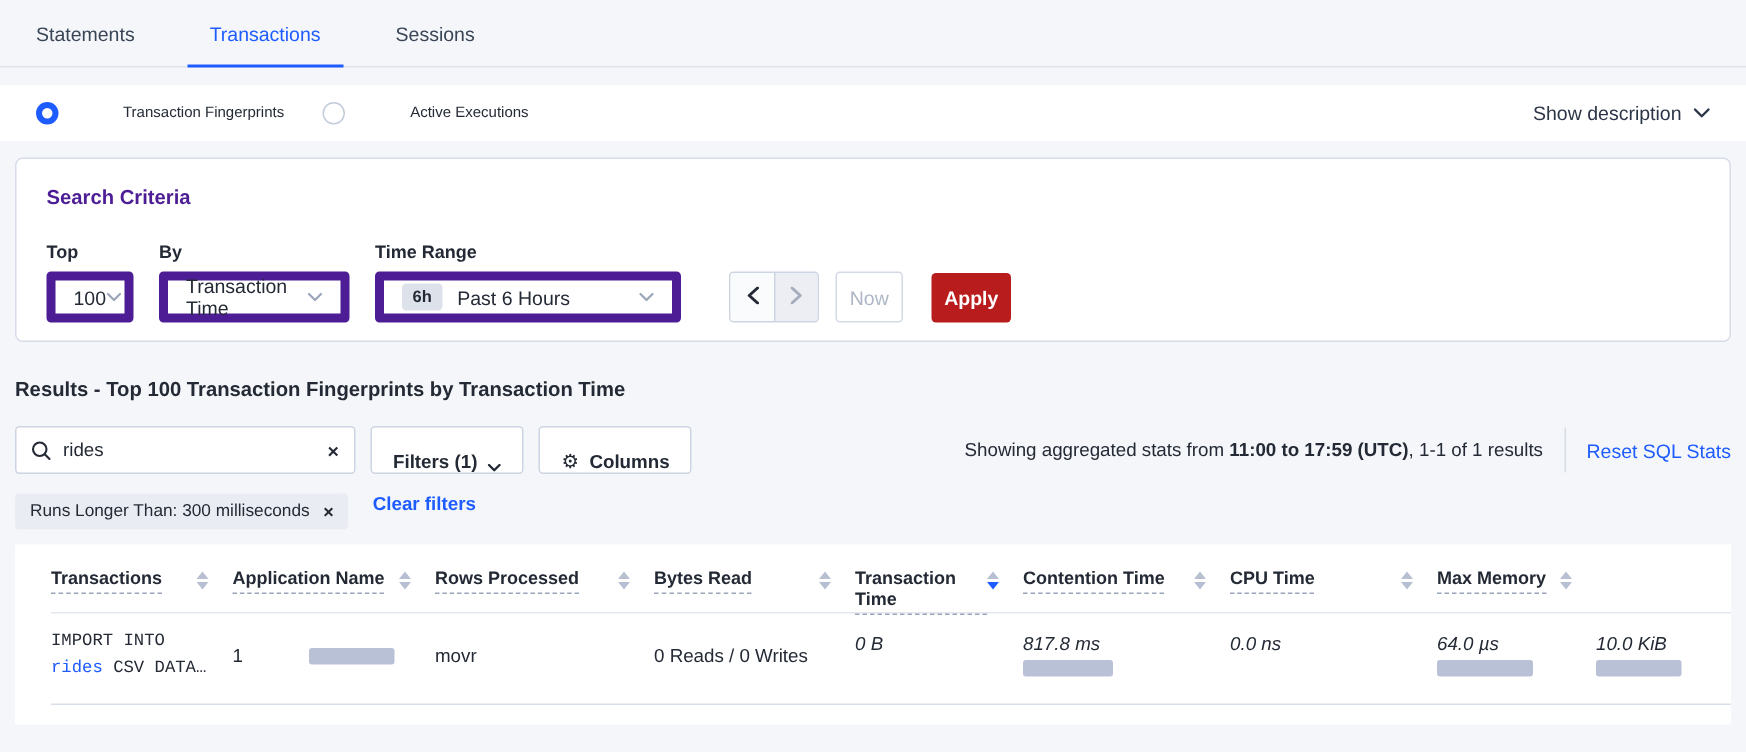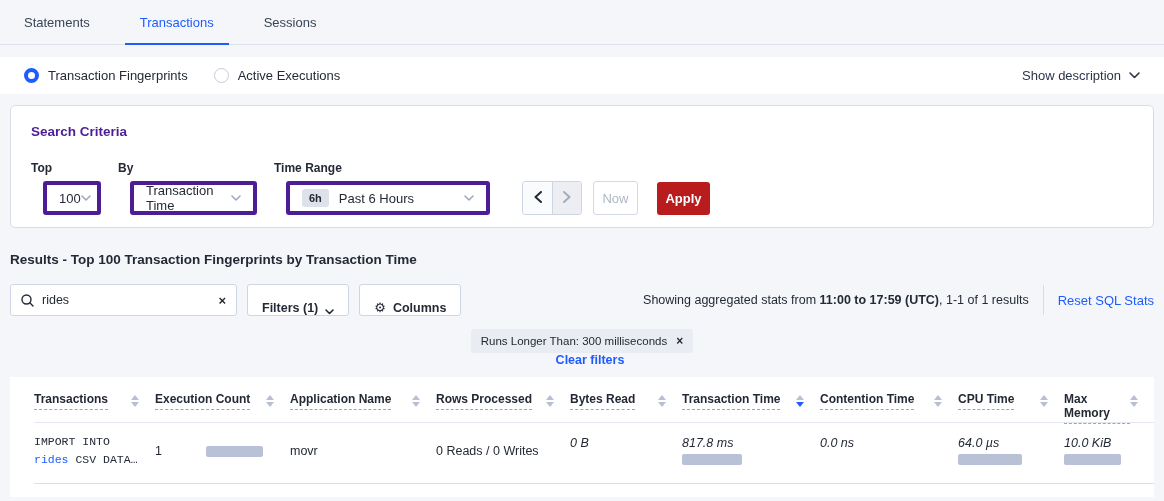--- a/index.html
+++ b/index.html
@@ -42,43 +42,42 @@
     display: flex;
     align-items: center;
     padding: 0 24px;
   }
   .radio-opt { display:flex; align-items:center; margin-right: 26px; cursor:pointer; }
   .radio {
     width: 15px; height: 15px; border-radius: 50%;
     border: 1.5px solid #c3ccda; background:#fff; margin-right: 9px; flex:none;
   }
   .radio.checked { border: 4.5px solid #1e5cff; }
-  .radio-label { font-size: 13px; color:#242a35; }
+  .radio-label { font-size: 10px; color:#242a35;margin-left:34px; }
   .show-desc {
     margin-left: auto; display:flex; align-items:center; gap:8px;
     font-size: 13px; color:#2c3547; cursor:pointer;
   }
   
   .criteria-card {
     margin: 11px 10px 0;
     background:#fff;
     border: 1px solid #d6dce8;
     border-radius: 5px;
     padding: 18px 20px 18px 20px;
     height: 123px;
   }
   .criteria-title { font-size: 13.5px; font-weight: bold; color:#4c1d95; }
   .criteria-row { display:flex; align-items:flex-end; margin-top: 14px; }
   .field { display:flex; flex-direction:column; margin-right: 17px; }
   .field-label { font-size: 12px; font-weight: bold; color:#242a35; margin-bottom: 6px; }
   .select {
-    height: 34px; border:4px solid #4c1d95; border-radius: 3px; background:#fff;
+    height: 34px; border:6px solid #4c1d95; border-radius: 3px; background:#fff;
     display:flex; align-items:center; padding: 0 12px; font-size: 13px; color:#242a35;
     cursor:pointer;
-    margin-left:12px;
   }
   .select .chev { margin-left:auto; }
   .sel-top { width: 58px; }
   .sel-by { width: 127px; }
   .sel-range { width: 204px; }
   .range-badge {
     background:#dce1ea; color:#242a35; font-size: 11px; font-weight:bold;
     border-radius: 3px; padding: 3px 7px; margin-right: 10px;
   }
   .arrow-group {
@@ -119,21 +118,21 @@
     font-size: 12.5px; font-weight:bold; color:#242a35; cursor:pointer;
     display:flex; align-items:flex-end; gap:7px; padding: 0 14px;
   }
   .btn-filters { margin-left: 10px; }
   .btn-columns { margin-left: 10px; }
   .gear { font-size: 13px; font-weight: normal; }
   .stats-text { margin-left:auto; font-size: 12.5px; color:#242a35; white-space:nowrap; }
   .v-divider { width:1px; height: 30px; background:#d6dce6; margin: 0 14px; }
   .link { color:#1e5cff; font-size: 13px; text-decoration:none; cursor:pointer; white-space:nowrap; }
   
-  .pill-row { display:flex; align-items:center; margin: 13px 10px 0; flex-direction: column; }
+  .pill-row { display:flex; margin: 13px 10px 0; }
   .pill {
     background:#e9edf3; border-radius: 3px; height: 24px; display:flex; align-items:center;
     padding: 0 10px; font-size: 11.5px; font-weight: 500; color:#242a35;
   }
   .pill .clear-x { margin-left: 9px; font-size: 12px; }
   .clear-filters { margin-left: 16px; font-weight: bold; font-size: 12.5px; }
   
   .table-panel {
     margin: 10px 10px 0; background:#fff; height: 120px; padding-left: 24px;
   }
@@ -301,27 +300,20 @@
   <div class="table-panel">
     <div class="tgrid thead-row">
       <div class="th">
         <span class="th-label">Transactions</span>
         <span class="sort">
             <i class="tri-up"></i>
             <i class="tri-down"></i>
           </span>
       </div>
       <div class="th">
-        <span class="th-label">Execution Count</span>
-        <span class="sort">
-            <i class="tri-up"></i>
-            <i class="tri-down"></i>
-          </span>
-      </div>
-      <div class="th">
         <span class="th-label">Application Name</span>
         <span class="sort">
             <i class="tri-up"></i>
             <i class="tri-down"></i>
           </span>
       </div>
       <div class="th">
         <span class="th-label">Rows Processed</span>
         <span class="sort">
             <i class="tri-up"></i>

